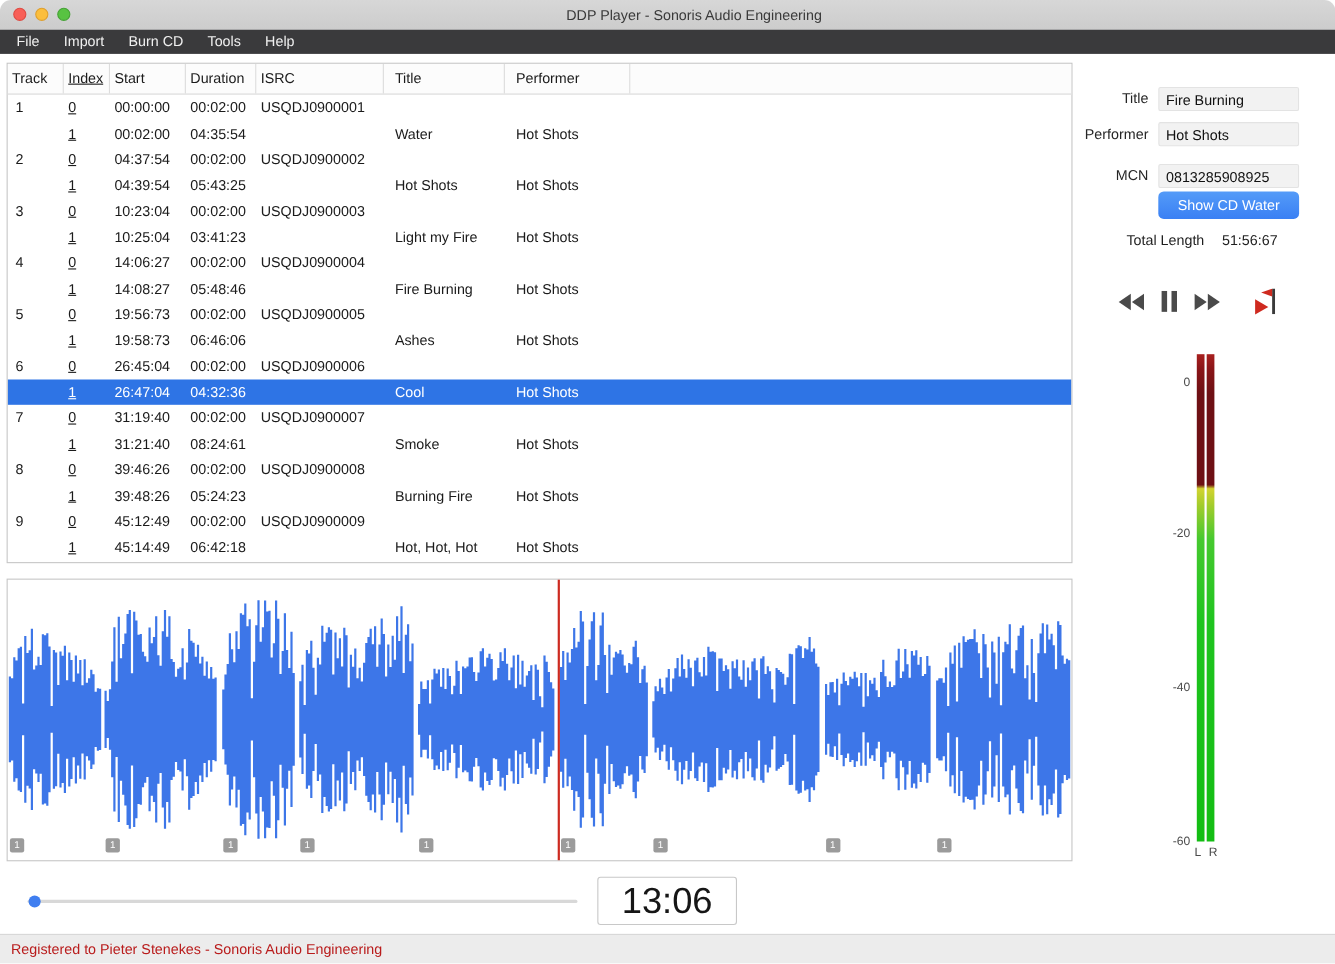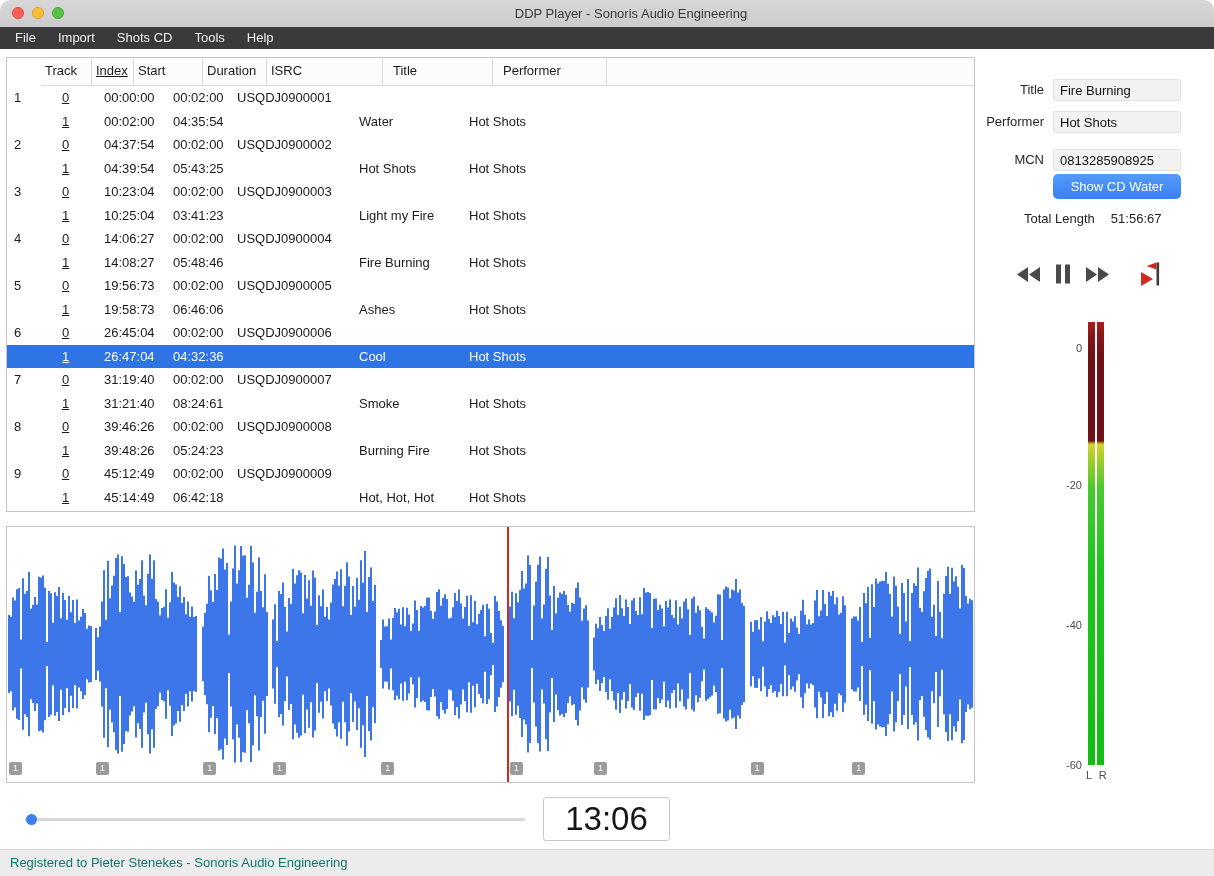--- a/index.html
+++ b/index.html
@@ -17,21 +17,21 @@
   .tl.yellow{background:#fbbe3c;border:1px solid #dfa02e;}
   .tl.green{background:#58c342;border:1px solid #46a336;}
   .win-title{text-align:center;line-height:27px;color:#3a3a3a;padding-left:48px;}
   
   .menubar{position:absolute;left:0;top:27px;width:100%;height:22px;background:#3a3a3c;
     display:flex;align-items:center;padding-left:4px;box-sizing:border-box;}
   .menu-item{color:#f0f0f0;padding:0 11px;line-height:22px;cursor:default;}
   
   .table{position:absolute;left:6px;top:57px;width:969px;height:455px;
     border:1px solid #c6c6c6;background:#fff;box-sizing:border-box;overflow:hidden;}
-  .thead{display:flex;height:27px;border-bottom:1px solid #d9d9d9;background:#fcfcfc;margin-left:34px;}
+  .thead{display:flex;height:27px;border-bottom:1px solid #d9d9d9;background:#fcfcfc;}
   .th{line-height:26px;padding-left:4px;border-right:1px solid #dcdcdc;box-sizing:border-box;flex:none;
     white-space:nowrap;overflow:hidden;}
   .th.c-fill{flex:1;border-right:none;}
   .trow{display:flex;height:23.5px;align-items:center;}
   .cell{padding-left:4px;box-sizing:border-box;flex:none;white-space:nowrap;overflow:hidden;}
   .c-track{width:51px;} .c-index{width:42px;text-decoration:underline;} .c-start{width:69px;} .c-duration{width:64px;}
   .c-isrc{width:116px;} .c-title{width:110px;} .c-performer{width:114px;} .c-fill{flex:1;}
   .cell.c-track{padding-left:7px;}
   .th.c-title,.th.c-performer,.cell.c-title,.cell.c-performer{padding-left:10px;}
   .trow.selected{background:#2e74e5;color:#fff;}
@@ -64,40 +64,40 @@
   .flag{position:absolute;bottom:7px;width:13px;height:13px;background:#9b9b9b;color:#fff;
     font-size:9px;line-height:13px;text-align:center;border-radius:2px;}
   .playhead{position:absolute;top:0;bottom:0;width:2px;}
   
   .timeline{position:absolute;left:25px;top:808px;width:500px;height:22px;}
   .tl-track{position:absolute;top:10px;left:0;right:0;height:3px;background:#d8d8d8;border-radius:2px;}
   .tl-thumb{position:absolute;top:6px;width:11px;height:11px;border-radius:50%;background:#3f7ef0;}
   .timebox{position:absolute;left:543px;top:797px;width:127px;height:44px;border:1px solid #c8c8c8;
     border-radius:3px;text-align:center;line-height:42px;font-size:33px;color:#161616;background:#fff;box-sizing:border-box;}
   .statusbar{position:absolute;left:0;top:849px;width:100%;height:27px;background:#ececec;
-    border-top:1px solid #d8d8d8;box-sizing:border-box;line-height:26px;padding-left:10px;color:#0f766e;}
+    border-top:1px solid #d8d8d8;box-sizing:border-box;line-height:26px;padding-left:10px;color:#b91c1c;}
 </style>
 </head>
 <body>
 
 <div>
 
   <div class="titlebar">
     <div class="traffic">
       <span class="tl red"></span>
       <span class="tl yellow"></span>
       <span class="tl green"></span>
     </div>
     <div class="win-title">DDP Player - Sonoris Audio Engineering</div>
   </div>
 
   <div class="menubar">
     <span class="menu-item">File</span>
     <span class="menu-item">Import</span>
-    <span class="menu-item">Shots CD</span>
+    <span class="menu-item">Burn CD</span>
     <span class="menu-item">Tools</span>
     <span class="menu-item">Help</span>
   </div>
 
   <div class="table">
     <div class="thead">
       <div class="th c-track">Track</div>
       <div class="th c-index">Index</div>
       <div class="th c-start">Start</div>
       <div class="th c-duration">Duration</div>

